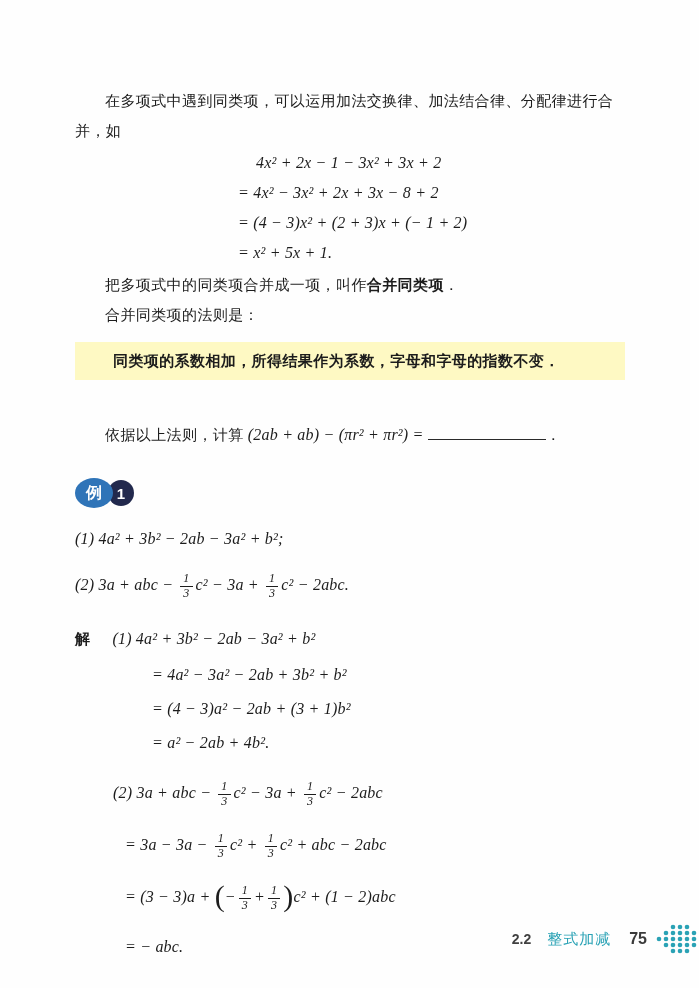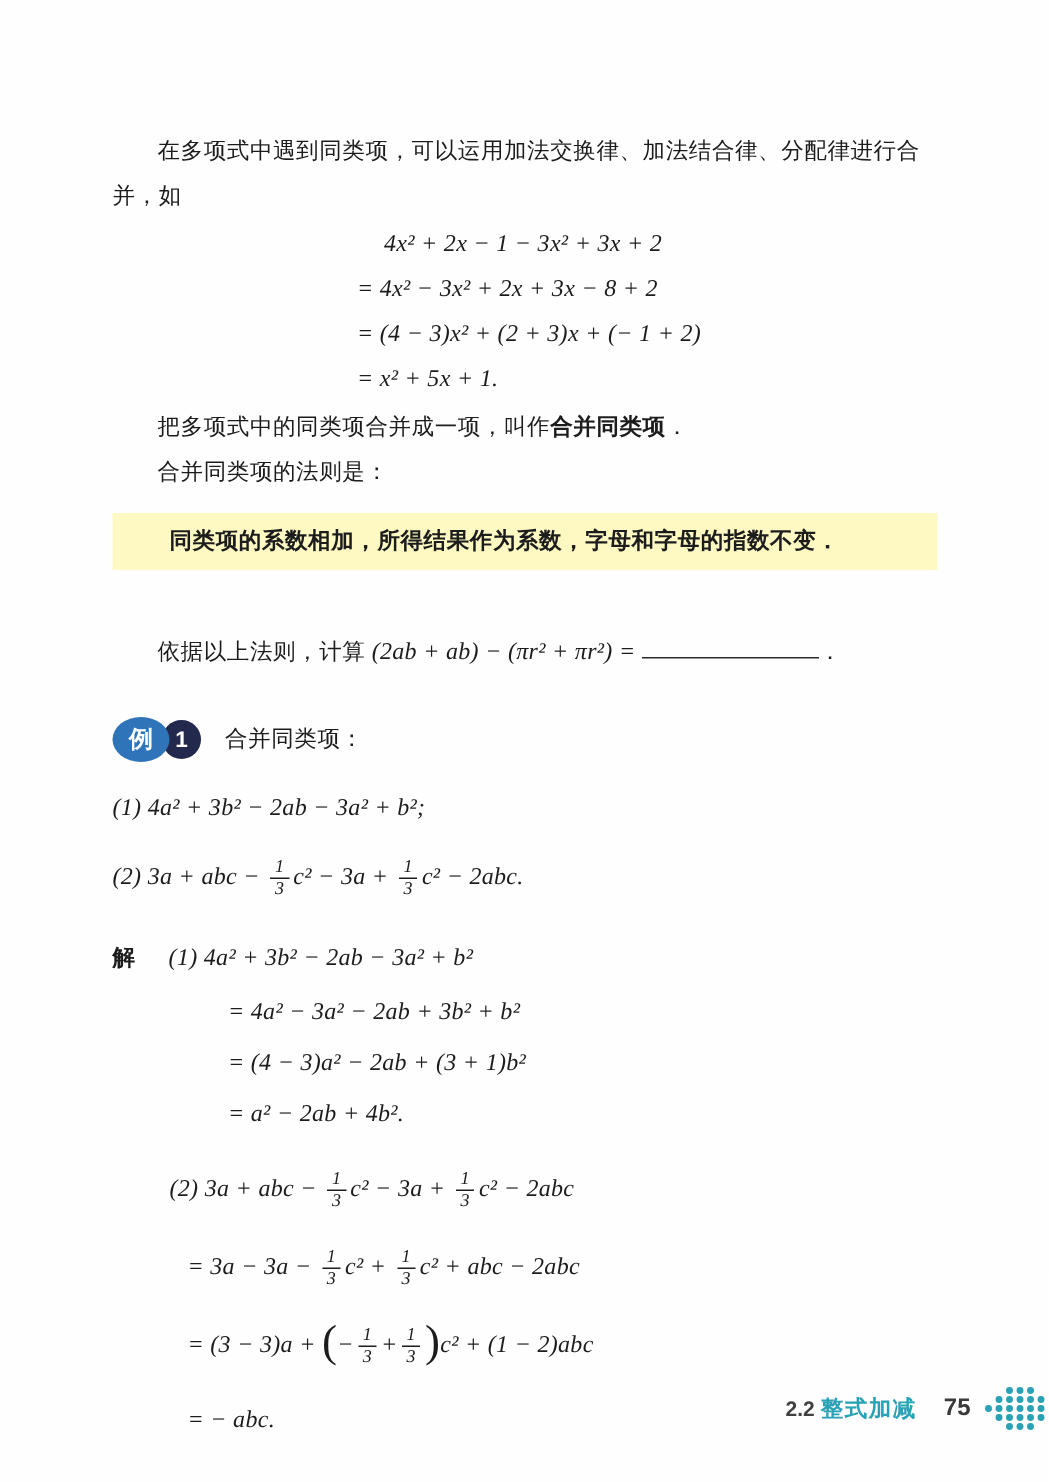--- a/index.html
+++ b/index.html
@@ -63,21 +63,21 @@
   .sol-p2eq { margin-left:50px; margin-top:18px; line-height:34px; }
   .sol-last { margin-top:16px; }
 
   .bigparen {
     font-size:30px; font-weight:400; font-style:normal;
     vertical-align:middle; line-height:1; position:relative; top:-2px;
   }
 
   .footer { position:absolute; right:0; bottom:34px; display:flex; align-items:center; }
   .sec-num { color:#404040; font-size:14px; font-weight:bold; }
-  .sec-title { color:#2aa2b5; font-size:15px; font-weight:bold; margin-left:4px; letter-spacing:1px; }
+  .sec-title { color:#2aa2b5; font-size:15px; font-weight:normal; margin-left:16px; letter-spacing:1px; }
   .page-num { color:#3a3a3a; font-size:16px; font-weight:bold; margin-left:18px; }
   .dots { margin-left:8px; margin-right:2px; display:block; }
 </style>
 </head>
 <body>
 
 <div class="page">
   <main class="content">
 
     <p class="cn indent">在多项式中遇到同类项，可以运用加法交换律、加法结合律、分配律进行合并，如</p>
@@ -95,21 +95,20 @@
 
     <div class="rule-box">
       <span class="bold">同类项的系数相加，所得结果作为系数，字母和字母的指数不变．</span>
     </div>
 
     <p class="cn indent practice"><span>依据以上法则，计算</span><span class="math"> (2ab + ab) − (πr² + πr²) = </span><span class="blank"></span><span>．</span></p>
 
     <div class="example-header">
       <span class="badge-li">例</span>
       <span class="badge-num">1</span>
-      <span class="cn example-title">合并同类项：</span>
     </div>
 
     <div class="math prob">(1) 4a² + 3b² − 2ab − 3a² + b²;</div>
 
     <div class="math prob2"><span>(2) 3a + abc − </span><span class="frac">
           <span class="num">1</span>
           <span class="den">3</span>
         </span><span>c² − 3a + </span><span class="frac">
           <span class="num">1</span>
           <span class="den">3</span>

